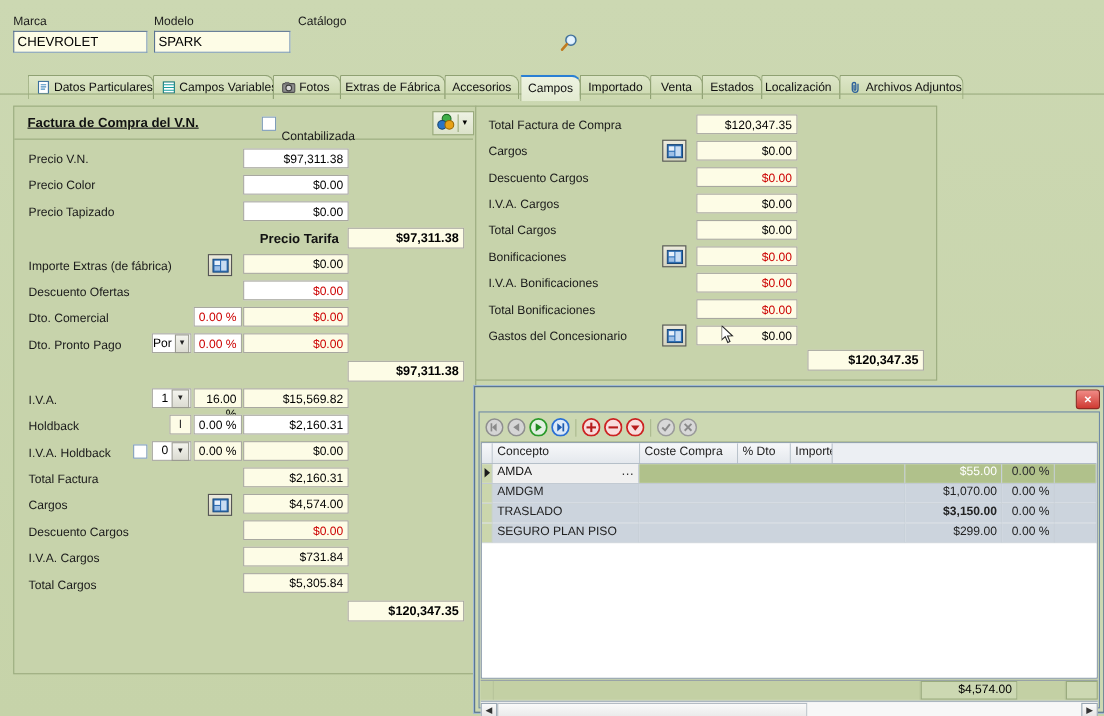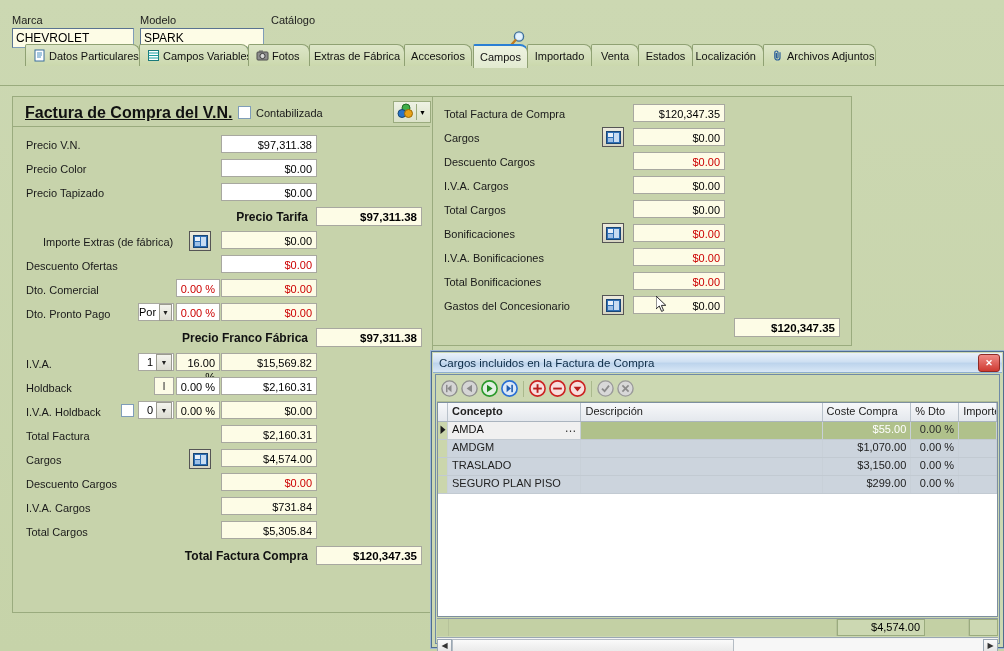--- a/index.html
+++ b/index.html
@@ -18,21 +18,21 @@
   .fld-label{position:absolute;font-size:11px;color:#1c1c1c;}
   .txtbox{
     position:absolute;background:#fdfce6;border:1px solid #7f9db9;
     border-top-color:#5a7391;border-left-color:#5a7391;
     font-size:12px;padding:2px 3px;box-sizing:border-box;color:#000;
     font-family:"Liberation Sans", sans-serif;
   }
   .magnifier{position:absolute;width:18px;height:18px;}
 
   
-  .tabstrip{position:absolute;left:0;top:44px;width:908px;height:24px;text-decoration:underline;}
+  .tabstrip{position:absolute;left:0;top:68px;width:908px;height:24px;text-decoration:underline;}
   .tabline{position:absolute;left:0;top:85px;width:1004px;height:1px;background:#9aab7e;}
   .tab{
     position:absolute;top:0;height:22px;
     background:linear-gradient(180deg,#dde6c8 0%,#cbd8ad 100%);
     border:1px solid #8fa173;border-bottom:none;
     border-radius:2px 8px 0 0;
     display:flex;align-items:center;gap:3px;
     padding:0 7px;box-sizing:border-box;
     font-size:11px;white-space:nowrap;color:#111;
     transform:skewX(0deg);
@@ -43,21 +43,21 @@
   }
   .tabicon{width:13px;height:13px;display:inline-block;flex:0 0 auto;}
 
   
   .panel{
     position:absolute;background:#c7d3ab;
     border:1px solid #9aab7e;
   }
   .panel-inner{position:absolute;inset:0;}
   .grp-title{
-    position:absolute;font-weight:bold;font-size:16px;
+    position:absolute;font-weight:bold;font-size:12px;
     text-decoration:underline;color:#111;
   }
   .row-label{position:absolute;font-size:11px;color:#1a1a1a;white-space:nowrap;}
   .val{
     position:absolute;box-sizing:border-box;
     border:1px solid #a8a8a0;
     background:#fdfce6;
     font-size:11px;text-align:right;
     padding:2px 4px 0 0;
     color:#000;
@@ -275,21 +275,21 @@
     </div>
   </div>
   <div class="tabline"></div>
 
   <div class="panel" style="left:12px;top:96px;width:419px;height:515px;">
     <div class="panel-inner">
       <div style="position:absolute;left:0;top:0;width:417px;height:29px;border-bottom:1px solid #9aab7e;"></div>
       <div class="grp-title" style="left:12px;top:7px;">Factura de Compra del V.N.</div>
 
       <div class="chk" style="left:225px;top:9px;"></div>
-      <div class="row-label" style="left:243px;top:10px;">Contabilizada</div>
+      <div class="row-label" style="left:243px;top:21px;">Contabilizada</div>
 
       <div class="globebtn" style="left:380px;top:4px;width:38px;padding:0 3px;">
         <span>
           <svg width="17" height="16" viewBox="0 0 17 16">
               <circle cx="9" cy="5" r="4" fill="#3fae48" stroke="#1f6b26"></circle>
               <circle cx="5" cy="10.5" r="4" fill="#2a74c8" stroke="#18456f"></circle>
               <circle cx="11.5" cy="10.5" r="4" fill="#e8a117" stroke="#9c6a06"></circle>
             </svg>
         </span>
         <span class="sep"></span>
@@ -301,21 +301,21 @@
 
       <div class="row-label" style="left:13px;top:66px;">Precio Color</div>
       <div class="val white" style="left:208px;top:62px;width:96px;">$0.00</div>
 
       <div class="row-label" style="left:13px;top:90px;">Precio Tapizado</div>
       <div class="val white" style="left:208px;top:86px;width:96px;">$0.00</div>
 
       <div class="tot-label" style="left:110px;top:113px;width:185px;">Precio Tarifa</div>
       <div class="val bold" style="left:303px;top:110px;width:106px;height:19px;">$97,311.38</div>
 
-      <div class="row-label" style="left:13px;top:139px;margin-left:17px;">Importe Extras (de fábrica)</div>
+      <div class="row-label" style="left:13px;top:139px;">Importe Extras (de fábrica)</div>
       <div class="elipbtn" style="left:176px;top:134px;">
         <svg width="15" height="13" viewBox="0 0 15 13">
             <rect x="0.5" y="0.5" width="14" height="12" fill="#2f6fb5" stroke="#1a4675"></rect>
             <rect x="2" y="2" width="5" height="4" fill="#e8f0fa"></rect>
             <rect x="8" y="2" width="5" height="9" fill="#c8dcf2"></rect>
             <rect x="2" y="7" width="5" height="4" fill="#9fc0e6"></rect>
           </svg>
       </div>
       <div class="val" style="left:208px;top:134px;width:96px;">$0.00</div>
 
@@ -327,21 +327,20 @@
       <div class="val red" style="left:208px;top:182px;width:96px;">$0.00</div>
 
       <div class="row-label" style="left:13px;top:211px;">Dto. Pronto Pago</div>
       <div class="combo" style="left:125px;top:206px;width:36px;">
         <span class="cv">Por</span>
         <span class="arw">▼</span>
       </div>
       <div class="val white red" style="left:163px;top:206px;width:44px;">0.00 %</div>
       <div class="val red" style="left:208px;top:206px;width:96px;">$0.00</div>
 
-      <div class="tot-label" style="left:90px;top:234px;width:205px;">Precio Franco Fábrica</div>
       <div class="val bold" style="left:303px;top:231px;width:106px;height:19px;">$97,311.38</div>
 
       <div class="row-label" style="left:13px;top:261px;">I.V.A.</div>
       <div class="combo" style="left:125px;top:256px;width:36px;">
         <span class="cv">1</span>
         <span class="arw">▼</span>
       </div>
       <div class="val" style="left:163px;top:256px;width:44px;">16.00 %</div>
       <div class="val" style="left:208px;top:256px;width:96px;">$15,569.82</div>
 
@@ -375,21 +374,20 @@
 
       <div class="row-label" style="left:13px;top:381px;">Descuento Cargos</div>
       <div class="val red" style="left:208px;top:376px;width:96px;">$0.00</div>
 
       <div class="row-label" style="left:13px;top:405px;">I.V.A. Cargos</div>
       <div class="val" style="left:208px;top:400px;width:96px;">$731.84</div>
 
       <div class="row-label" style="left:13px;top:429px;">Total Cargos</div>
       <div class="val" style="left:208px;top:424px;width:96px;">$5,305.84</div>
 
-      <div class="tot-label" style="left:90px;top:452px;width:205px;">Total Factura Compra</div>
       <div class="val bold" style="left:303px;top:449px;width:106px;height:19px;">$120,347.35</div>
     </div>
   </div>
 
   <div class="panel" style="left:432px;top:96px;width:418px;height:248px;">
     <div class="panel-inner">
       <div class="row-label" style="left:11px;top:11px;">Total Factura de Compra</div>
       <div class="val" style="left:200px;top:7px;width:92px;">$120,347.35</div>
 
       <div class="row-label" style="left:11px;top:35px;">Cargos</div>
@@ -444,23 +442,20 @@
 
       <div class="cursor-arrow" style="left:223px;top:199px;">
         <svg width="12" height="18" viewBox="0 0 12 18">
             <polygon points="0,0 0,13 3.3,10 5.6,15.4 7.6,14.5 5.4,9.4 9.8,9.3" fill="#ffffff" stroke="#2a2a2a" stroke-width="1"></polygon>
           </svg>
       </div>
     </div>
   </div>
 
   <div class="dlg">
-    <div class="dlg-title">
-      <span>Cargos incluidos en la Factura de Compra</span>
-    </div>
     <div class="dlg-close">✕</div>
 
     <div class="dlg-body">
 
       <div class="navbar">
         <span class="navbtn">
           <svg width="17" height="17" viewBox="0 0 17 17">
               <circle cx="8.5" cy="8.5" r="7.6" fill="#d5d5d5" stroke="#8f8f8f" stroke-width="1.4"></circle>
               <polygon points="10.5,4.8 10.5,12.2 6.3,8.5" fill="#8a8a8a"></polygon>
               <rect x="5" y="4.8" width="1.5" height="7.4" fill="#8a8a8a"></rect>
@@ -517,22 +512,21 @@
               <circle cx="8.5" cy="8.5" r="7.6" fill="#d8d8d8" stroke="#9a9a9a" stroke-width="1.4"></circle>
               <line x1="5.4" y1="5.4" x2="11.6" y2="11.6" stroke="#8a8a8a" stroke-width="1.7"></line>
               <line x1="11.6" y1="5.4" x2="5.4" y2="11.6" stroke="#8a8a8a" stroke-width="1.7"></line>
             </svg>
         </span>
       </div>
 
       <div class="grid">
         <div class="ghead">
           <div class="hc" style="width:10px;padding-left:0;"></div>
-          <div class="hc" style="width:134px;font-weight:bold;">Concepto</div>
-          <div class="hc" style="width:242px;">Descripción</div>
+          <div class="hc" style="width:134px;">Concepto</div>
           <div class="hc" style="width:89px;">Coste Compra</div>
           <div class="hc" style="width:48px;">% Dto</div>
           <div class="hc" style="width:38px;">Importe</div>
         </div>
 
         <div class="grow sel">
           <div class="gc ind" style="width:10px;">
             <svg width="10" height="16" viewBox="0 0 10 16">
                 <polygon points="2.5,3.5 2.5,12 7.5,7.8" fill="#1b1b1b"></polygon>
               </svg>
@@ -553,21 +547,21 @@
           <div class="gc" style="width:242px;"></div>
           <div class="gc num" style="width:89px;">$1,070.00</div>
           <div class="gc num" style="width:48px;">0.00 %</div>
           <div class="gc" style="width:38px;"></div>
         </div>
 
         <div class="grow">
           <div class="gc ind" style="width:10px;"></div>
           <div class="gc" style="width:134px;">TRASLADO</div>
           <div class="gc" style="width:242px;"></div>
-          <div class="gc num" style="width:89px;">$3,150.00</div>
+          <div class="gc num" style="width:89px;font-weight:bold;">$3,150.00</div>
           <div class="gc num" style="width:48px;">0.00 %</div>
           <div class="gc" style="width:38px;"></div>
         </div>
 
         <div class="grow">
           <div class="gc ind" style="width:10px;"></div>
           <div class="gc" style="width:134px;">SEGURO PLAN PISO</div>
           <div class="gc" style="width:242px;"></div>
           <div class="gc num" style="width:89px;">$299.00</div>
           <div class="gc num" style="width:48px;">0.00 %</div>

